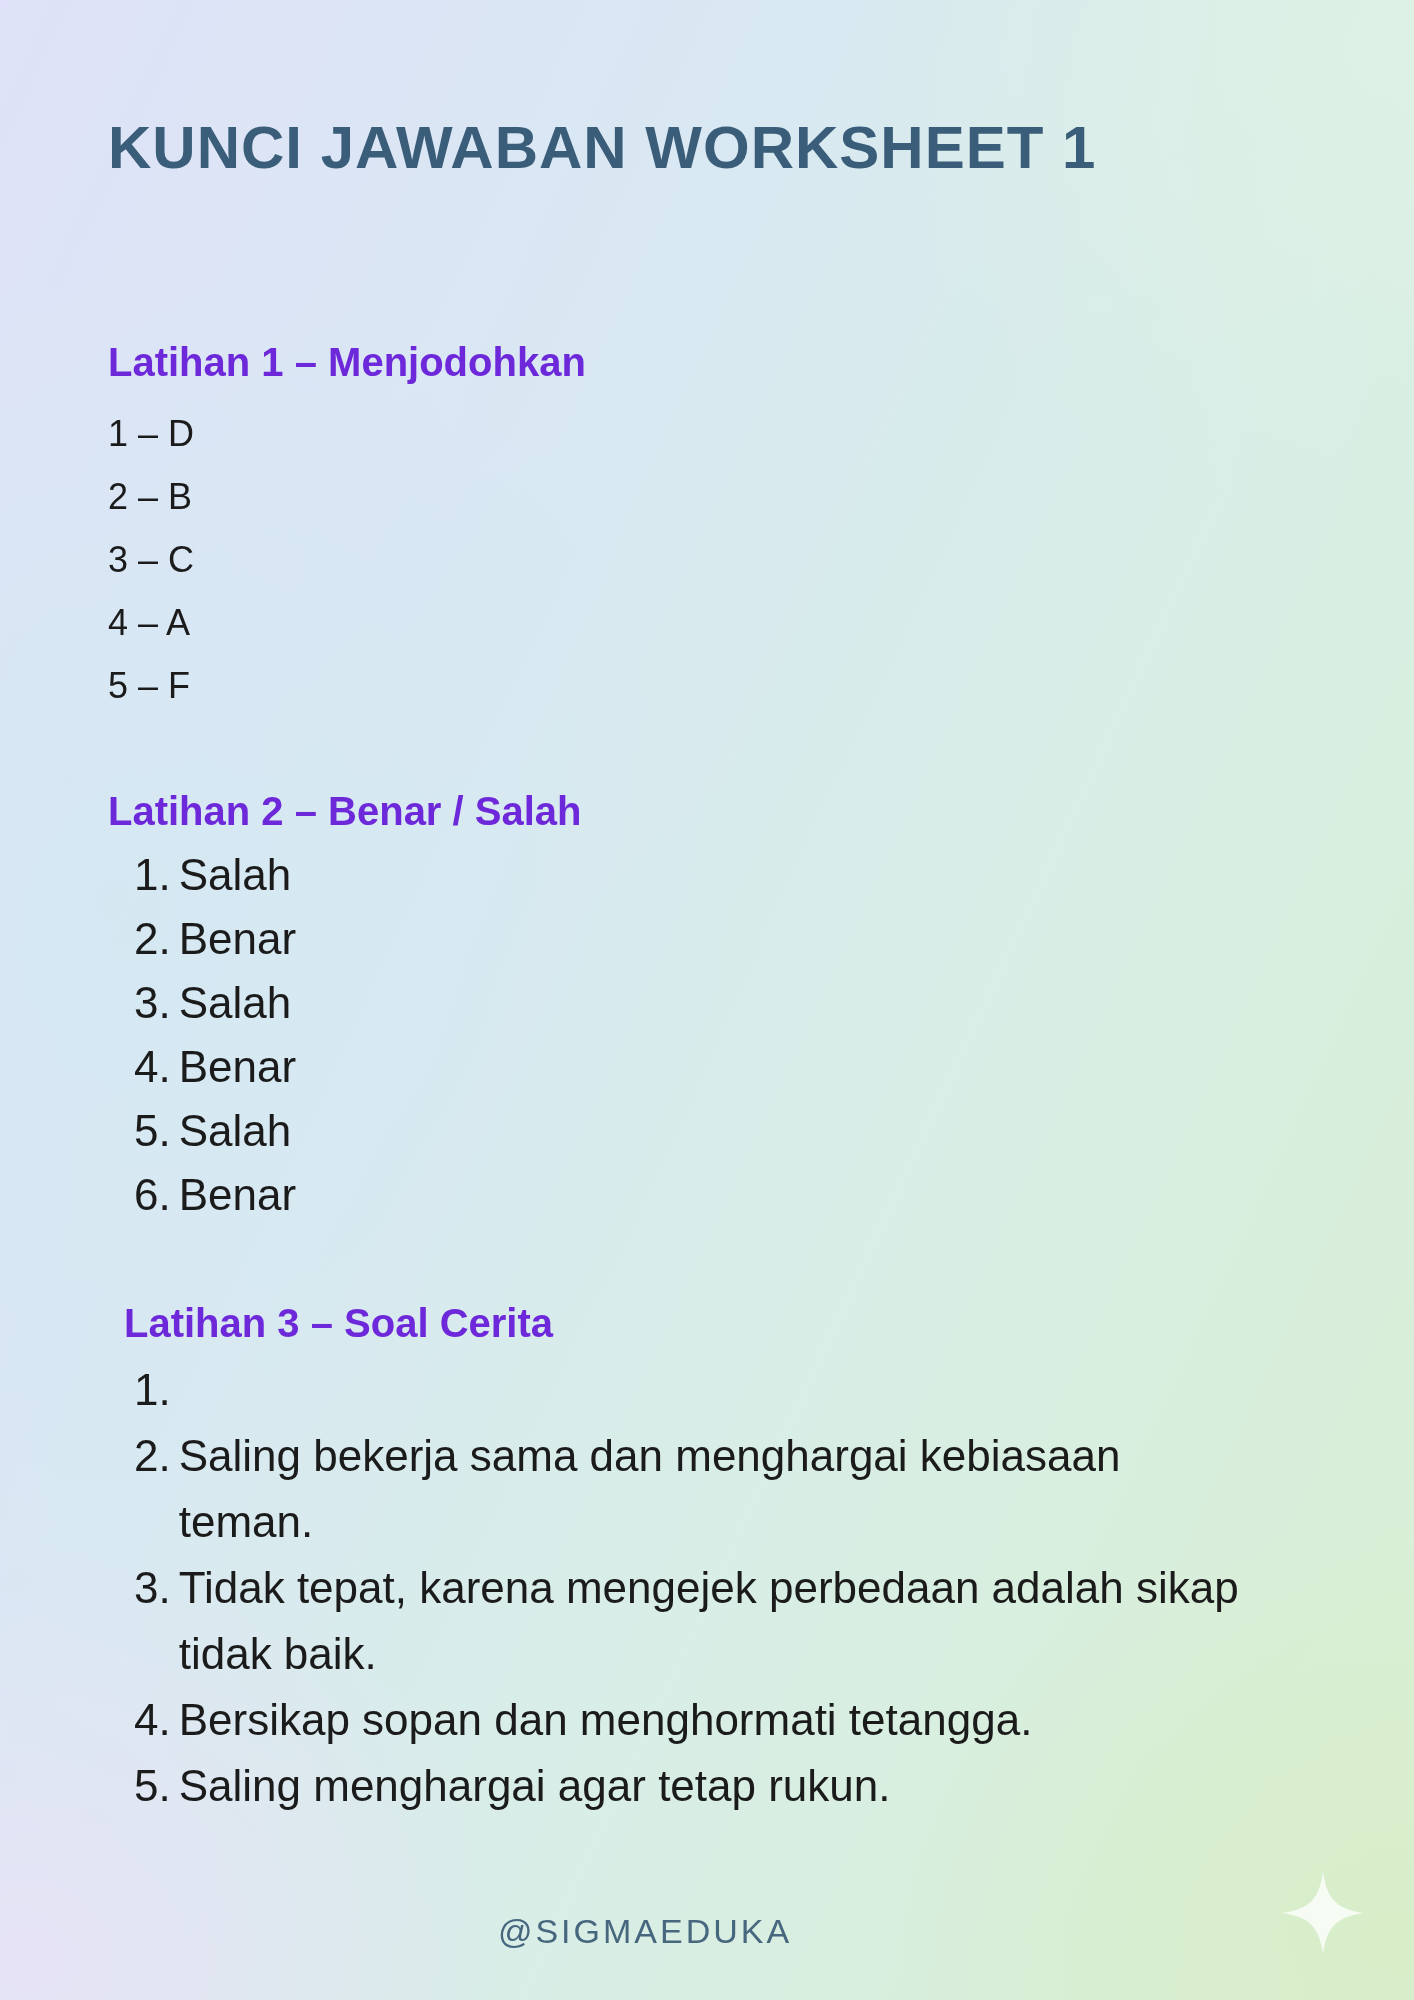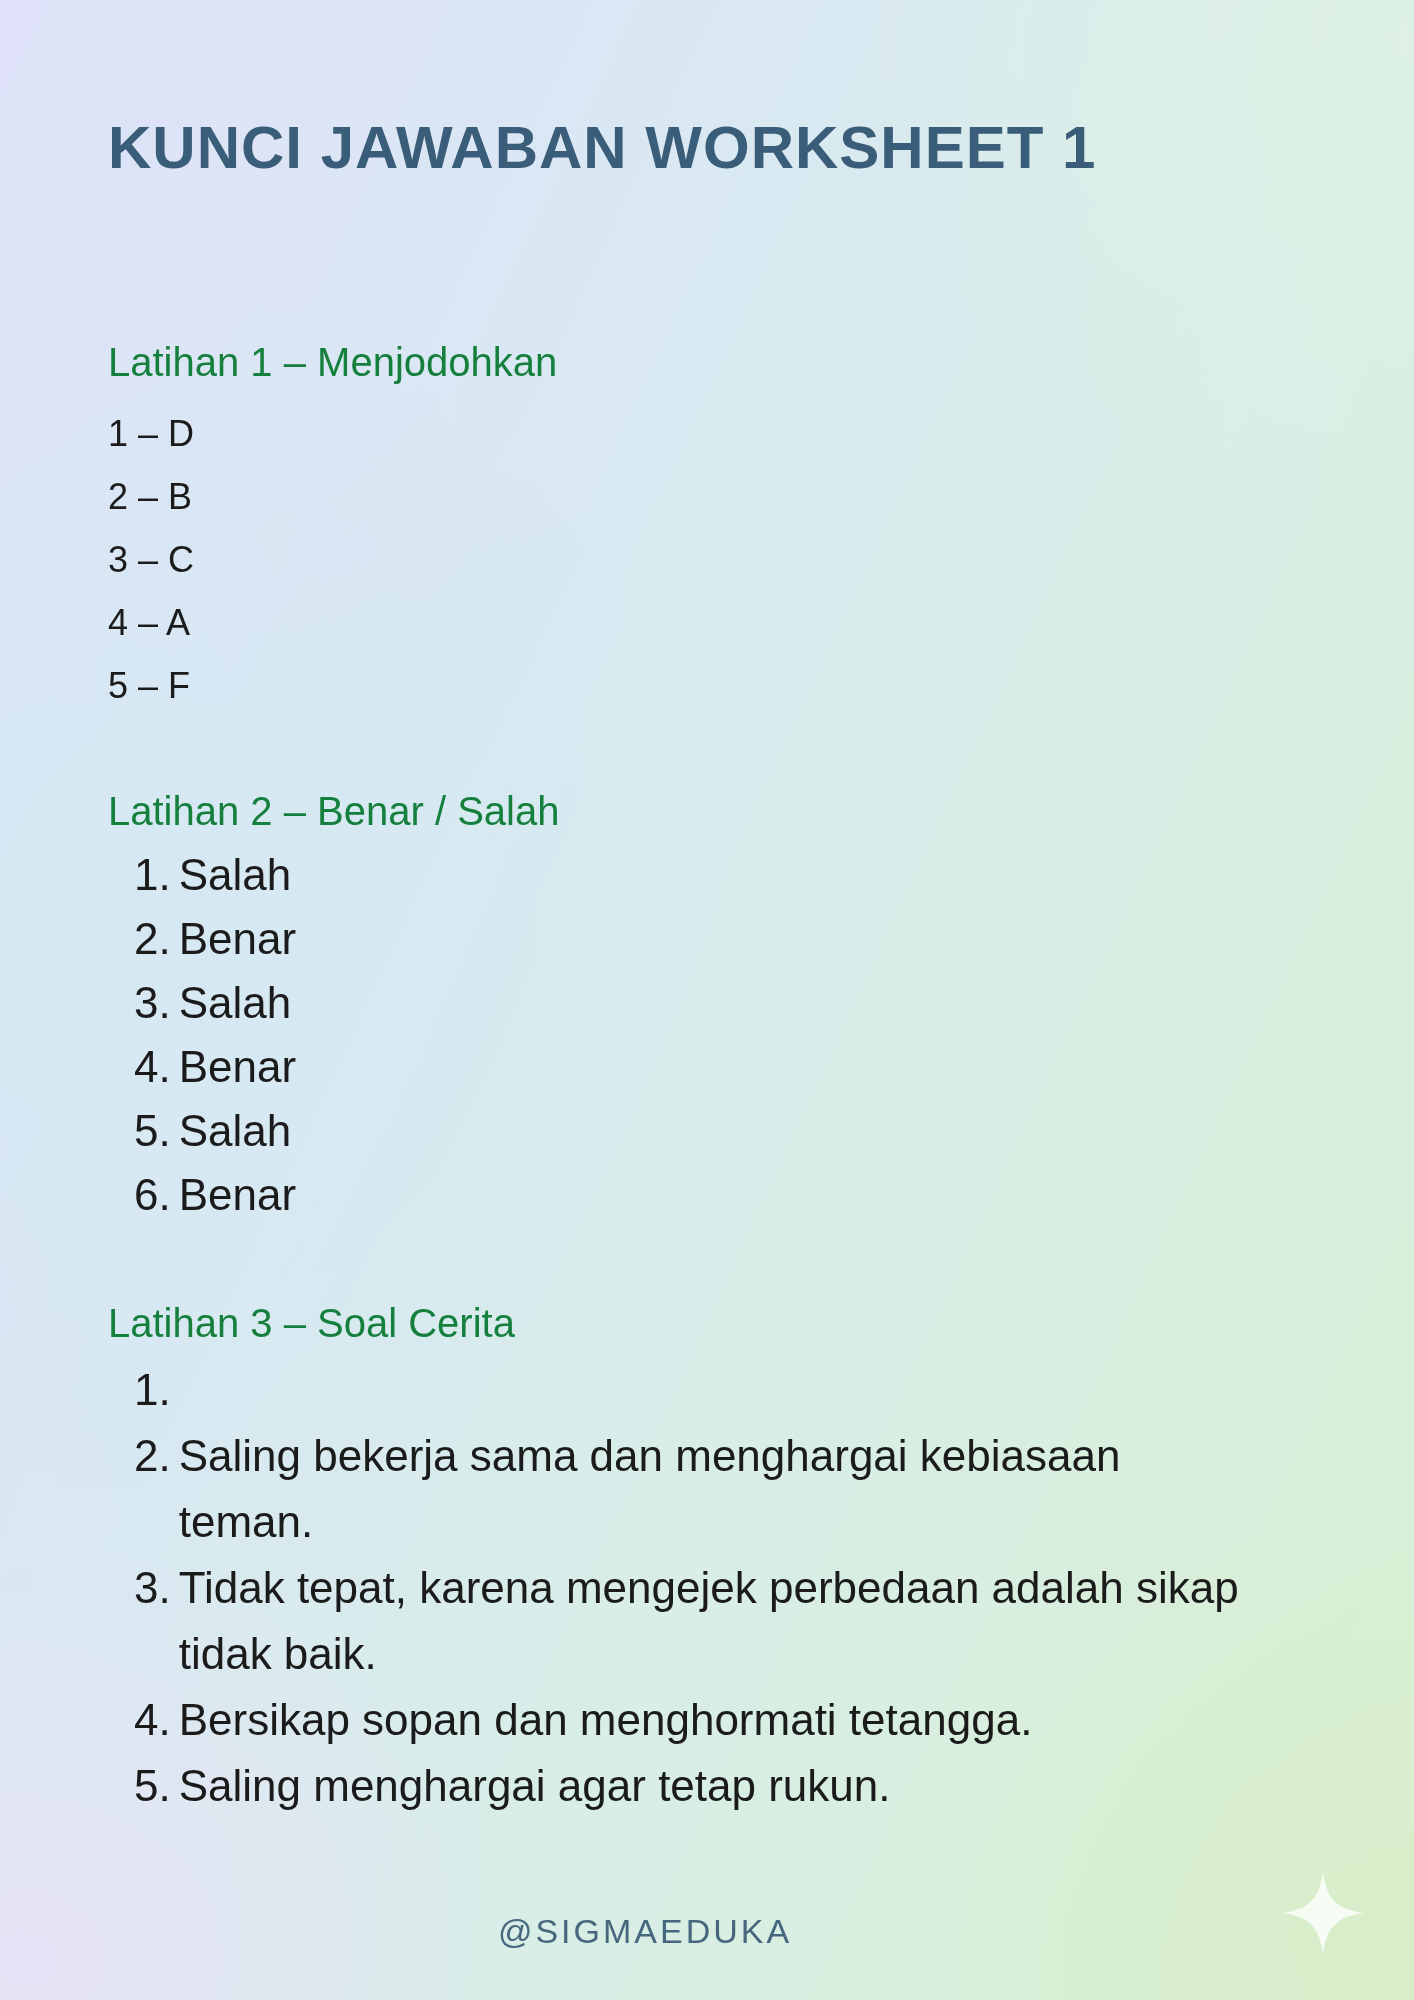--- a/index.html
+++ b/index.html
@@ -29,26 +29,26 @@
     margin-top: 112px;
     font-size: 60px;
     line-height: 1.2;
     font-weight: 600;
     letter-spacing: 1px;
     color: #3a5d7a;
   }
   .section-heading {
     font-size: 40px;
     line-height: 1.3;
-    font-weight: 400;
-    color: #15803d;
+    font-weight: 700;
+    color: #6d28d9;
   }
   .h-lat1 { margin-top: 152px; }
   .h-lat2 { margin-top: 68px; }
-  .h-lat3 { margin-top: 70px; }
+  .h-lat3 { margin-top: 70px; margin-left: 16px; }
   .match-list {
     margin-top: 14px;
     font-size: 36px;
     font-weight: 500;
     color: #1b1b1b;
     text-align: center;
   }
   .match-list .match-item {
     height: 63px;
     display: flex;

